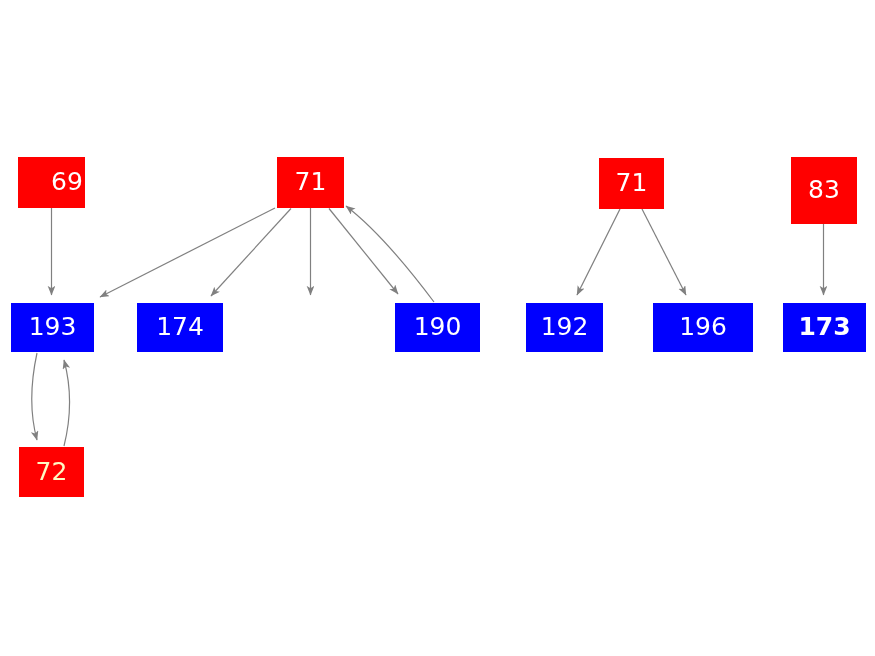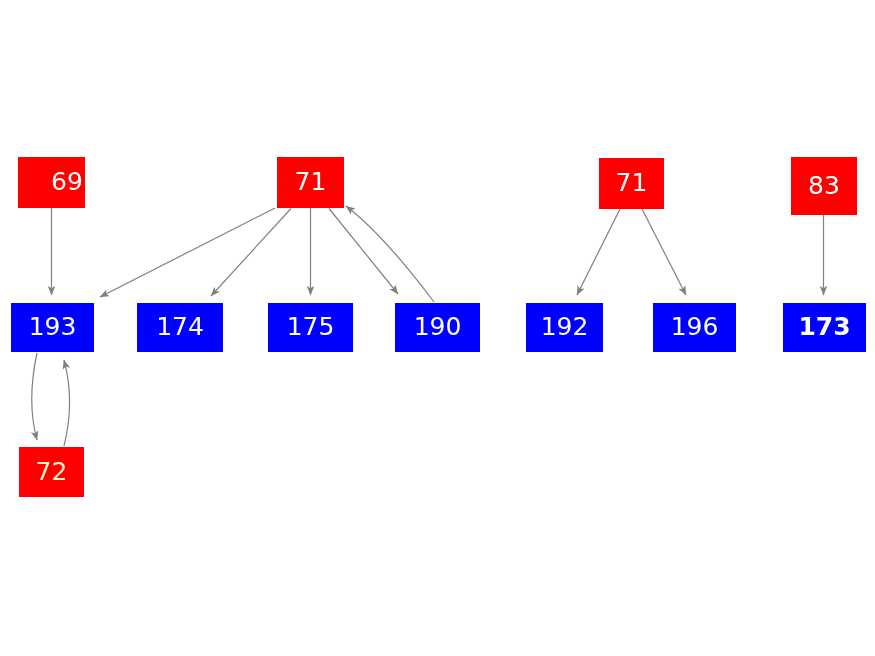--- a/index.html
+++ b/index.html
@@ -72,39 +72,36 @@
 
   <div class="node" style="left: 18px; top: 157px; width: 67px; height: 51px; background: rgb(255, 0, 0); color: rgb(255, 255, 255); font-size: 25px; padding-left: 31px;">
     <span class="node-label">69</span>
   </div>
   <div class="node" style="left: 277px; top: 157px; width: 67px; height: 51px; background: rgb(255, 0, 0); color: rgb(255, 255, 255); font-size: 25px;">
     <span class="node-label">71</span>
   </div>
   <div class="node" style="left: 599px; top: 158px; width: 65px; height: 51px; background: rgb(255, 0, 0); color: rgb(255, 255, 255); font-size: 25px;">
     <span class="node-label">71</span>
   </div>
-  <div class="node" style="left: 791px; top: 157px; width: 66px; height: 58px; background: rgb(255, 0, 0); color: rgb(255, 255, 255); font-size: 25px;">
+  <div class="node" style="left: 791px; top: 157px; width: 66px; height: 67px; background: rgb(255, 0, 0); color: rgb(255, 255, 255); font-size: 25px;">
     <span class="node-label">83</span>
   </div>
   <div class="node" style="left: 11px; top: 303px; width: 83px; height: 49px; background: rgb(0, 0, 255); color: rgb(255, 255, 255); font-size: 25px;">
     <span class="node-label">193</span>
   </div>
   <div class="node" style="left: 137px; top: 303px; width: 86px; height: 49px; background: rgb(0, 0, 255); color: rgb(255, 255, 255); font-size: 25px;">
     <span class="node-label">174</span>
   </div>
-  <div class="node" style="left: 268px; top: 303px; width: 85px; height: 49px; background: rgb(0, 0, 255); color: rgb(255, 255, 255); font-size: 25px;">
-    <span class="node-label">175</span>
-  </div>
   <div class="node" style="left: 395px; top: 303px; width: 85px; height: 49px; background: rgb(0, 0, 255); color: rgb(255, 255, 255); font-size: 25px;">
     <span class="node-label">190</span>
   </div>
   <div class="node" style="left: 526px; top: 303px; width: 77px; height: 49px; background: rgb(0, 0, 255); color: rgb(255, 255, 255); font-size: 25px;">
     <span class="node-label">192</span>
   </div>
-  <div class="node" style="left: 653px; top: 303px; width: 83px; height: 49px; background: rgb(0, 0, 255); color: rgb(255, 255, 255); font-size: 25px;">
+  <div class="node" style="left: 653px; top: 303px; width: 100px; height: 49px; background: rgb(0, 0, 255); color: rgb(255, 255, 255); font-size: 25px;">
     <span class="node-label">196</span>
   </div>
   <div class="node" style="left: 783px; top: 303px; width: 83px; height: 49px; background: rgb(0, 0, 255); color: rgb(255, 255, 255); font-size: 25px; font-weight: bold;">
     <span class="node-label">173</span>
   </div>
   <div class="node" style="left: 19px; top: 447px; width: 65px; height: 50px; background: rgb(255, 0, 0); color: #fef9c3; font-size: 25px;">
     <span class="node-label">72</span>
   </div>
 
 </div>

